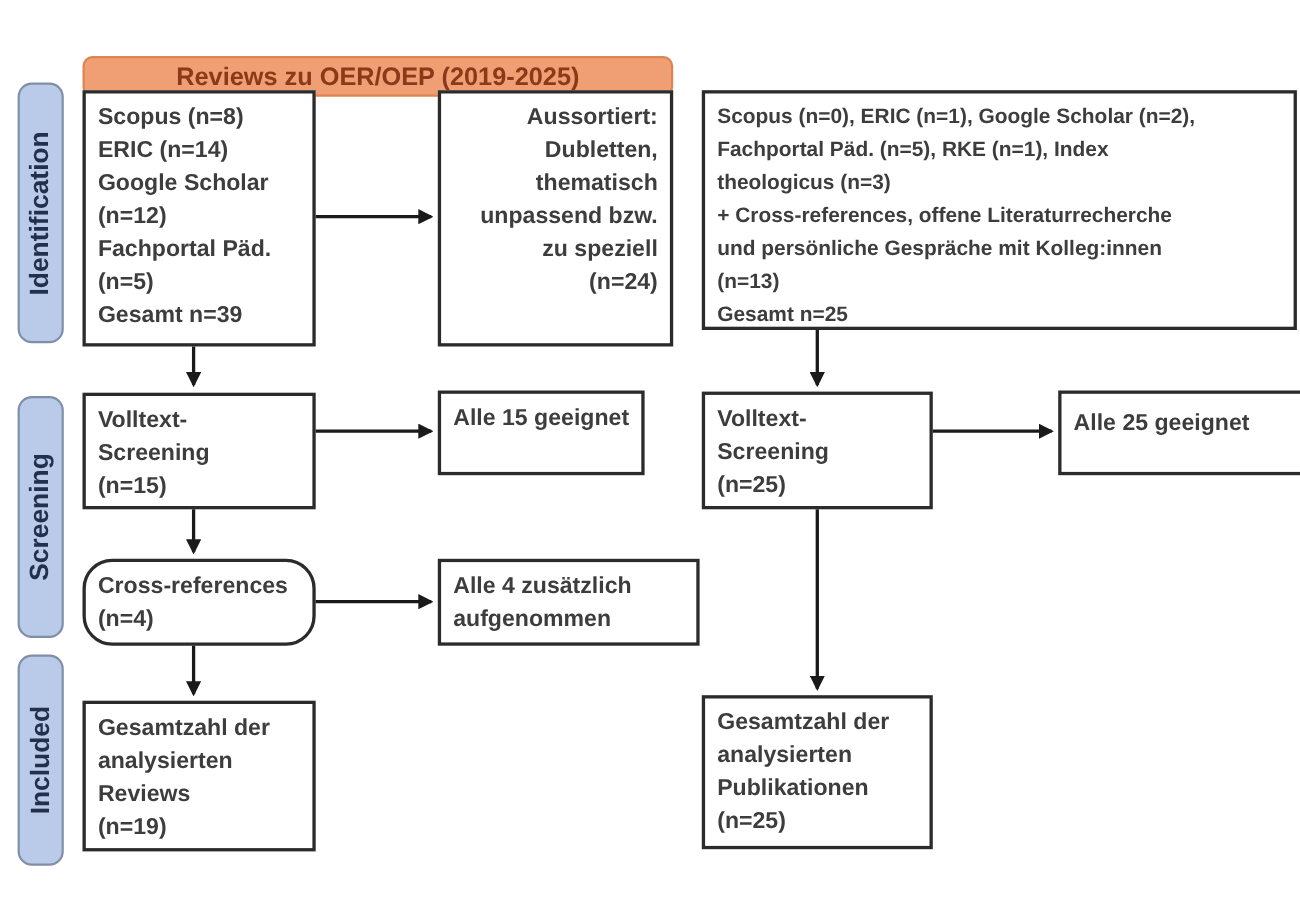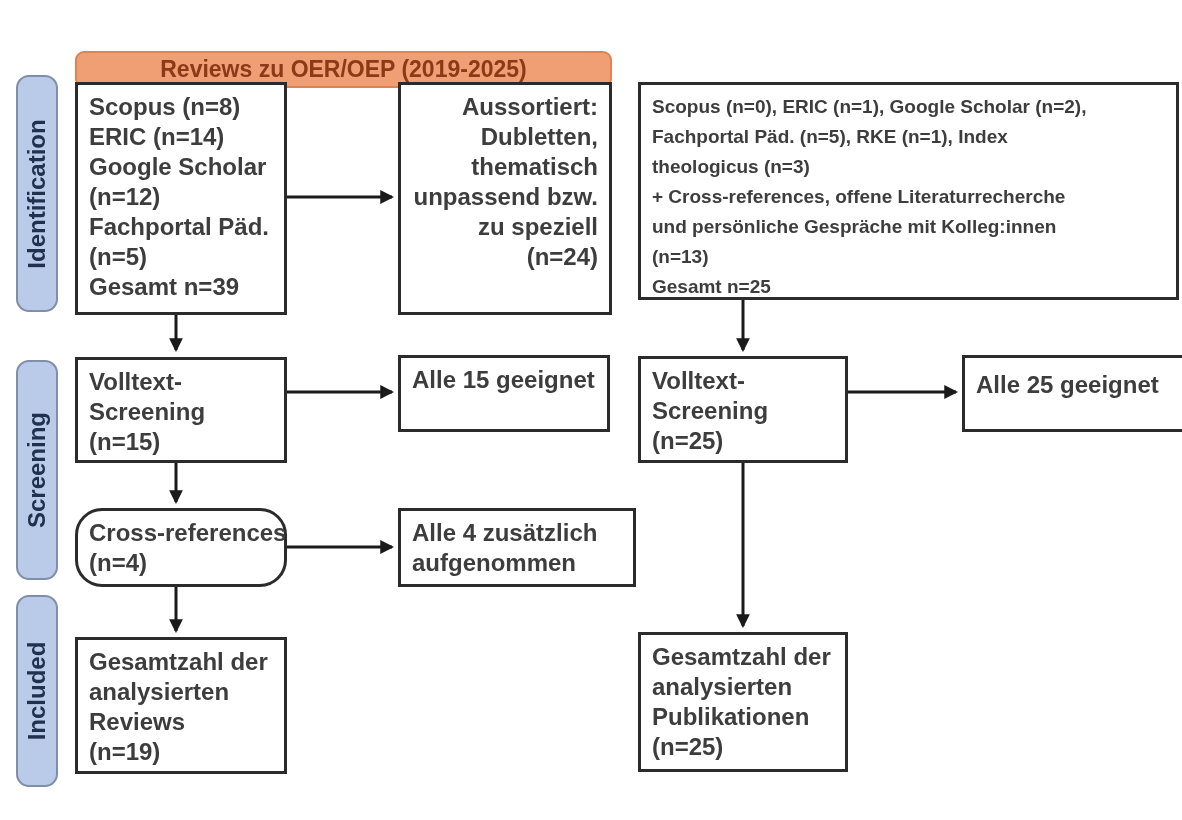--- a/index.html
+++ b/index.html
@@ -24,21 +24,21 @@
     background:var(--stage-fill); border:2px solid var(--stage-border);
     border-radius:13px; display:flex; align-items:center; justify-content:center;
   }
   .pill span{
     transform:rotate(-90deg); white-space:nowrap;
     color:var(--stage-text); font-size:24px; font-weight:bold;
   }
   .node{
     position:absolute; box-sizing:border-box;
     background:#fff; border:3px solid var(--node-border);
-    color:var(--node-text); font-size:24px; font-weight:bold;
+    color:var(--node-text); font-size:21px; font-weight:bold;
     line-height:30px; padding:7px 11px; white-space:pre; overflow:visible;
   }
   .node.small{ font-size:19px; }
   .arrows{ position:absolute; left:0; top:0; pointer-events:none; }
 </style>
 </head>
 <body>
 
 <div class="canvas">
 
@@ -63,21 +63,21 @@
 Gesamt n=39</div>
   <div class="node" style="left:398px; top:82px; width:214px; height:233px;text-align:right;">Aussortiert:
 Dubletten,
 thematisch
 unpassend bzw.
 zu speziell
 (n=24)</div>
   <div class="node" style="left:75px; top:357px; width:212px; height:106px;">Volltext-
 Screening
 (n=15)</div>
-  <div class="node" style="left:398px; top:355px; width:212px; height:77px; ">Alle 15 geeignet</div>
+  <div class="node" style="left:398px; top:355px; width:188px; height:77px; ">Alle 15 geeignet</div>
   <div class="node" style="left:75px; top:508px; width:212px; height:79px;border-radius:27px;">Cross-references
 (n=4)</div>
   <div class="node" style="left:398px; top:508px; width:238px; height:79px;">Alle 4 zusätzlich
 aufgenommen</div>
   <div class="node" style="left:75px; top:637px; width:212px; height:137px;">Gesamtzahl der
 analysierten
 Reviews
 (n=19)</div>
 
   <div class="node small" style="left:638px; top:82px; width:541px; height:218px;">Scopus (n=0), ERIC (n=1), Google Scholar (n=2),

